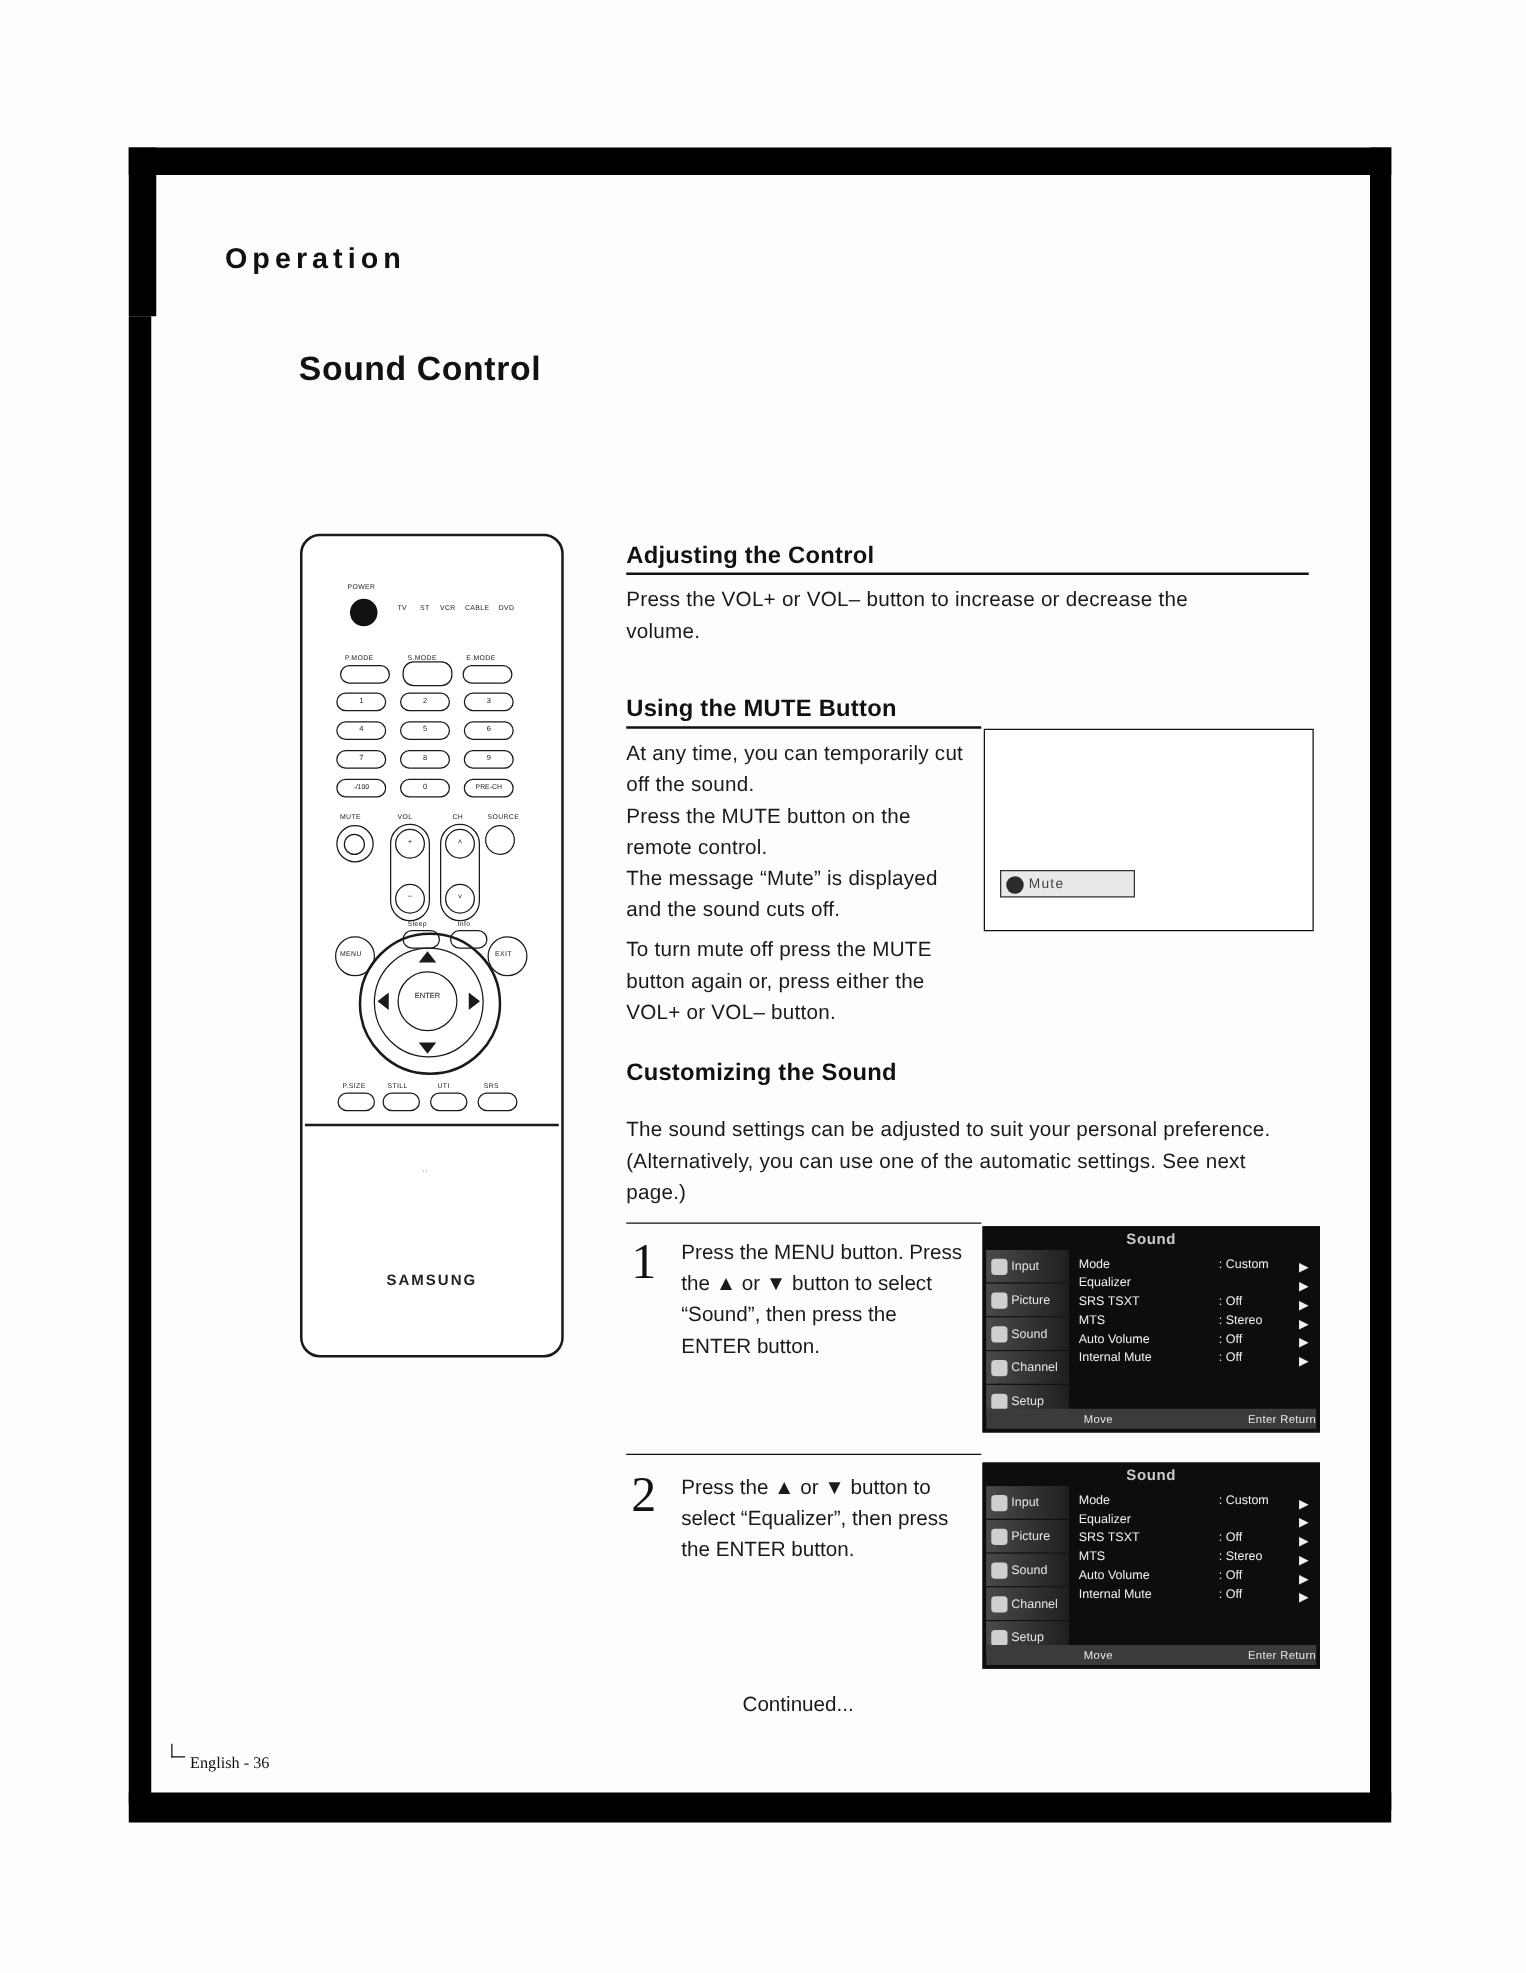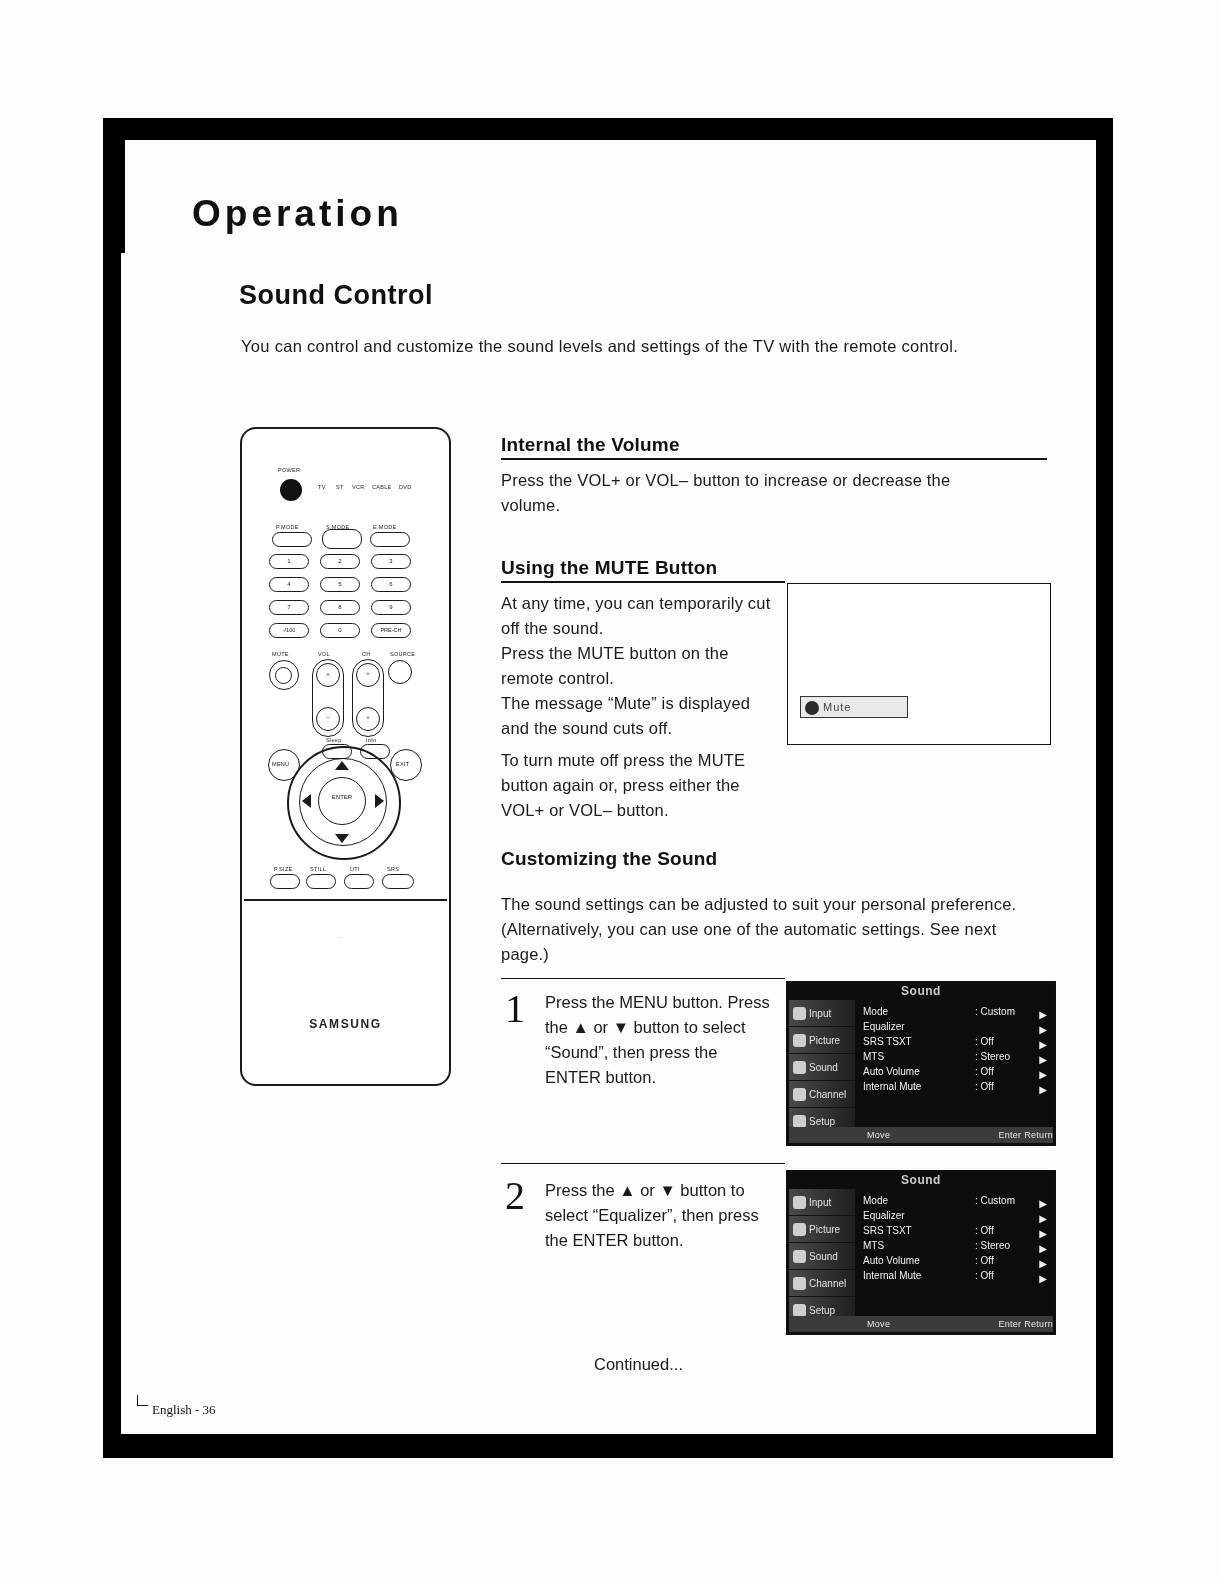--- a/index.html
+++ b/index.html
@@ -49,22 +49,22 @@
   .bar-right {
     position: absolute;
     left: 1096px; top: 118px;
     width: 17px; height: 1330px;
     background: #000;
   }
 
   
   .chapter-title {
     position: absolute;
-    left: 192px; top: 193px;
-    font-size: 37px;
+    left: 180px; top: 193px;
+    font-size: 23px;
     font-weight: bold;
     letter-spacing: 4px;
     font-family: "Liberation Sans", sans-serif;
     text-align: right;
   }
   .section-title {
     position: absolute;
     left: 239px; top: 280px;
     font-size: 27px;
     font-weight: bold;
@@ -346,21 +346,20 @@
 <div class="page">
 
   <div class="bar-top"></div>
   <div class="bar-left"></div>
   <div class="bar-left2"></div>
   <div class="bar-right"></div>
   <div class="bar-bottom"></div>
 
   <div class="chapter-title">Operation</div>
   <div class="section-title">Sound Control</div>
-  <div class="intro">You can control and customize the sound levels and settings of the TV with the remote control.</div>
 
   <div class="remote">
     <div class="remote-inner">
       <div class="rc-power"></div>
       <div class="rc-lbl" style="left:36px; top:38px;">POWER</div>
       <div class="rc-lbl" style="left:76px; top:55px;">TV</div>
       <div class="rc-lbl" style="left:94px; top:55px;">ST</div>
       <div class="rc-lbl" style="left:110px; top:55px;">VCR</div>
       <div class="rc-lbl" style="left:130px; top:55px;">CABLE</div>
       <div class="rc-lbl" style="left:157px; top:55px;">DVD</div>
@@ -434,21 +433,21 @@
       <div class="rc-btn" style="left:64px; top:445px; width:28px; height:13px;"></div>
       <div class="rc-btn" style="left:102px; top:445px; width:28px; height:13px;"></div>
       <div class="rc-btn" style="left:140px; top:445px; width:30px; height:13px;"></div>
 
       <div class="rc-divider"></div>
       <div class="rc-lbl" style="left:96px; top:505px;">··</div>
       <div class="rc-brand">SAMSUNG</div>
     </div>
   </div>
 
-  <div class="sub-head" style="left:501px; top:434px;">Internal the Volume</div>
+  <div class="sub-head" style="left:501px; top:434px;">Adjusting the Control</div>
   <div class="rule" style="left:501px; top:458px; width:546px;"></div>
   <div class="body-text" style="left:501px; top:468px; width:510px;">Press the VOL+ or VOL– button to increase or decrease the volume.</div>
 
   <div class="sub-head" style="left:501px; top:557px;">Using the MUTE Button</div>
   <div class="rule" style="left:501px; top:581px; width:284px;"></div>
   <div class="body-text" style="left:501px; top:748px; width:282px;">To turn mute off press the MUTE button again or, press either the VOL+ or VOL– button.</div>
   <div class="body-text" style="left:501px; top:591px; width:282px; white-space:pre-line;">At any time, you can temporarily cut off the sound.
 Press the MUTE button on the remote control.
 The message “Mute” is displayed and the sound cuts off.</div>
 

